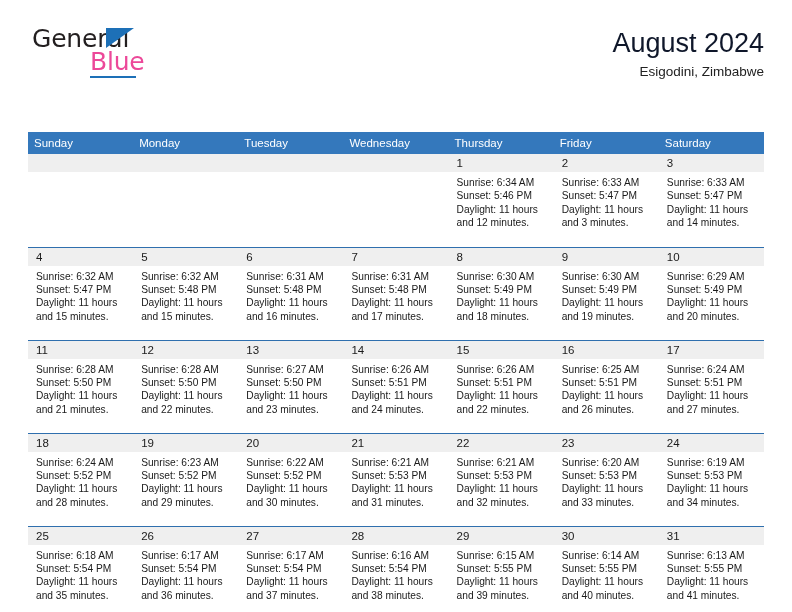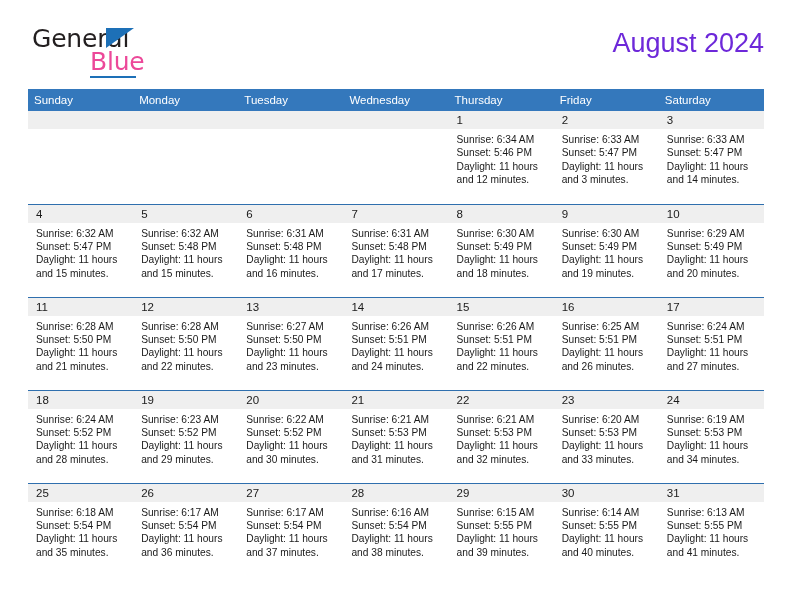--- a/index.html
+++ b/index.html
@@ -17,21 +17,21 @@
   .page {
     width: 792px;
     height: 612px;
     position: relative;
     box-sizing: border-box;
     padding: 0 28px;
   }
 
   
   .header {
-    height: 89px;
+    height: 132px;
     display: flex;
     align-items: flex-start;
     justify-content: space-between;
     box-sizing: border-box;
     padding-top: 26px;
   }
   .logo {
     position: relative;
     width: 140px;
     height: 52px;
@@ -75,21 +75,21 @@
     height: 2px;
     background: #1d70b7;
   }
   .title-block {
     text-align: right;
     padding-top: 2px;
   }
   .cal-title {
     font-size: 27px;
     font-weight: 400;
-    color: #6d28d9;
+    color: #0f172a;
     line-height: 1.12;
     letter-spacing: 0px;
   }
   .cal-subtitle {
     font-size: 13.5px;
     font-weight: 400;
     color: #222222;
     margin-top: 6px;
     line-height: 1.2;
   }
@@ -154,20 +154,21 @@
 
     <div class="logo">
       <span class="logo-general">General</span>
       <span class="logo-tri"></span>
       <span class="logo-blue">Blue</span>
       <span class="logo-underline"></span>
     </div>
 
     <div class="title-block">
       <div class="cal-title">August 2024</div>
+      <div class="cal-subtitle">Esigodini, Zimbabwe</div>
     </div>
 
   </div>
 
   <table class="calendar">
     <thead>
       <tr id="head-row">
           <th>Sunday</th>
           <th>Monday</th>
           <th>Tuesday</th>

